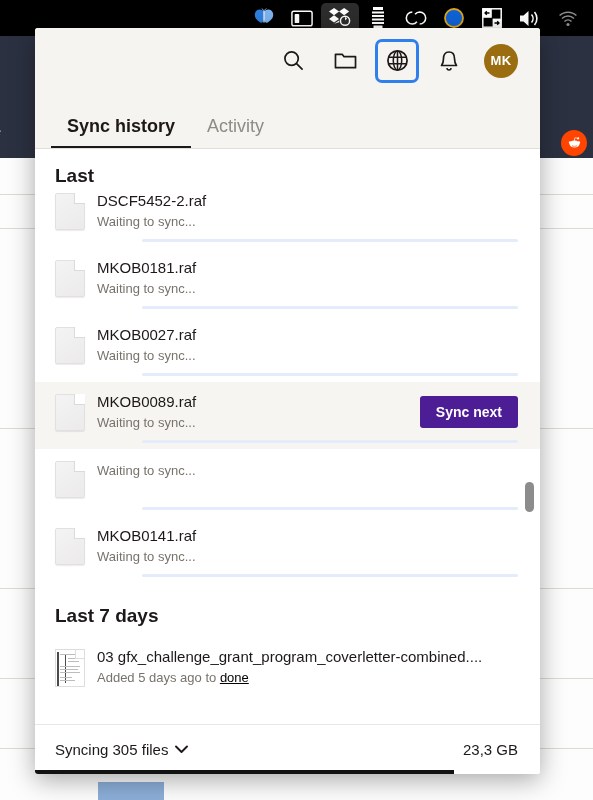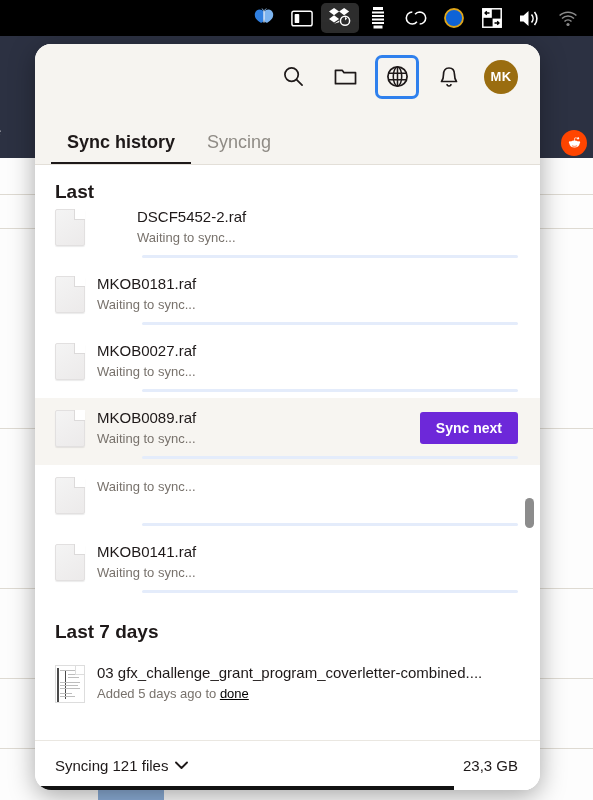--- a/index.html
+++ b/index.html
@@ -53,23 +53,23 @@
   }
   .bg-body { position:absolute; left:0; top:122px; width:593px; height:642px; background:#fdfdfd; }
   .bg-rule { position:absolute; left:0; width:593px; height:1px; background:#dedad2; }
   .bg-blue-block {
     position:absolute; left:98px; bottom:0; width:66px; height:18px;
     background:#8caed8;
   }
 
   
   .panel {
-    position:absolute; left:35px; top:44px; width:505px; height:746px;
+    position:absolute; left:35px; top:28px; width:505px; height:746px;
     background:#ffffff;
-    border-radius:16px;
+    border-radius:3px;
     box-shadow:0 6px 26px rgba(0,0,0,0.34);
     overflow:hidden;
     display:flex; flex-direction:column;
   }
   .panel-head {
     background:#f6f4f0;
     flex:0 0 auto;
   }
   .head-icons {
     height:65px;
@@ -121,21 +121,21 @@
   .section-title {
     font-size:19px; font-weight:bold; color:#1e1919;
     padding:16px 0 10px 20px;
   }
   .row {
     display:flex; align-items:flex-start;
     padding:10px 22px 0 20px;
     height:67px; position:relative;
   }
   .row.highlight { background:#f7f5f1; }
-  .row-first { margin-top:-16px;gap:40px; }
+  .row-first { margin-top:-16px; }
   .fileicon {
     flex:0 0 auto; width:30px; height:37px; margin-top:2px; margin-right:12px;
     position:relative;
   }
   .fileicon .page {
     position:absolute; inset:0;
     background:linear-gradient(145deg,#f4f4f4 0%,#eceaea 100%);
     border:1px solid #e2e0e0;
     border-radius:2px;
     box-shadow:0 1px 1px rgba(0,0,0,0.08);
@@ -353,21 +353,21 @@
           </svg>
         </div>
 
         <div class="avatar" style="background: rgb(154, 109, 16);">
           <span>MK</span>
         </div>
       </div>
 
       <div class="tabs">
         <div class="tab active">Sync history</div>
-        <div class="tab">Syncing</div>
+        <div class="tab">Activity</div>
       </div>
     </div>
 
     <div class="list">
 
       <div class="section-title">Last</div>
 
       <div class="row row-first">
         <div class="fileicon">
             <div class="page"></div>
@@ -406,21 +406,21 @@
 
       <div class="row highlight">
         <div class="fileicon">
             <div class="page"></div>
             <div class="fold"></div>
           </div>
         <div class="rowtext">
           <div class="fname">MKOB0089.raf</div>
           <div class="fstatus">Waiting to sync...</div>
         </div>
-        <button class="syncbtn" style="background: #6d28d9;">Sync next</button>
+        <button class="syncbtn" style="background: #4c1d95;">Sync next</button>
         <div class="progress"></div>
       </div>
 
       <div class="row">
         <div class="fileicon">
             <div class="page"></div>
             <div class="fold"></div>
           </div>
         <div class="rowtext">
           <div class="fstatus">Waiting to sync...</div>
@@ -462,21 +462,21 @@
         </div>
       </div>
 
       <div class="scrollbar">
         <div class="scroll-thumb"></div>
       </div>
     </div>
 
     <div class="footer">
       <div class="foot-left">
-        <span>Syncing 121 files</span>
+        <span>Syncing 305 files</span>
         <svg width="13" height="9" viewBox="0 0 13 9">
           <path d="M1 1.5 L6.5 7 L12 1.5" fill="none" stroke="#1e1919" stroke-width="1.9" stroke-linecap="round" stroke-linejoin="round"></path>
         </svg>
       </div>
       <div class="foot-right">23,3 GB</div>
       <div class="footbar-track"></div>
       <div class="footbar-fill" style="width: 83%;"></div>
     </div>
 
   </div>

